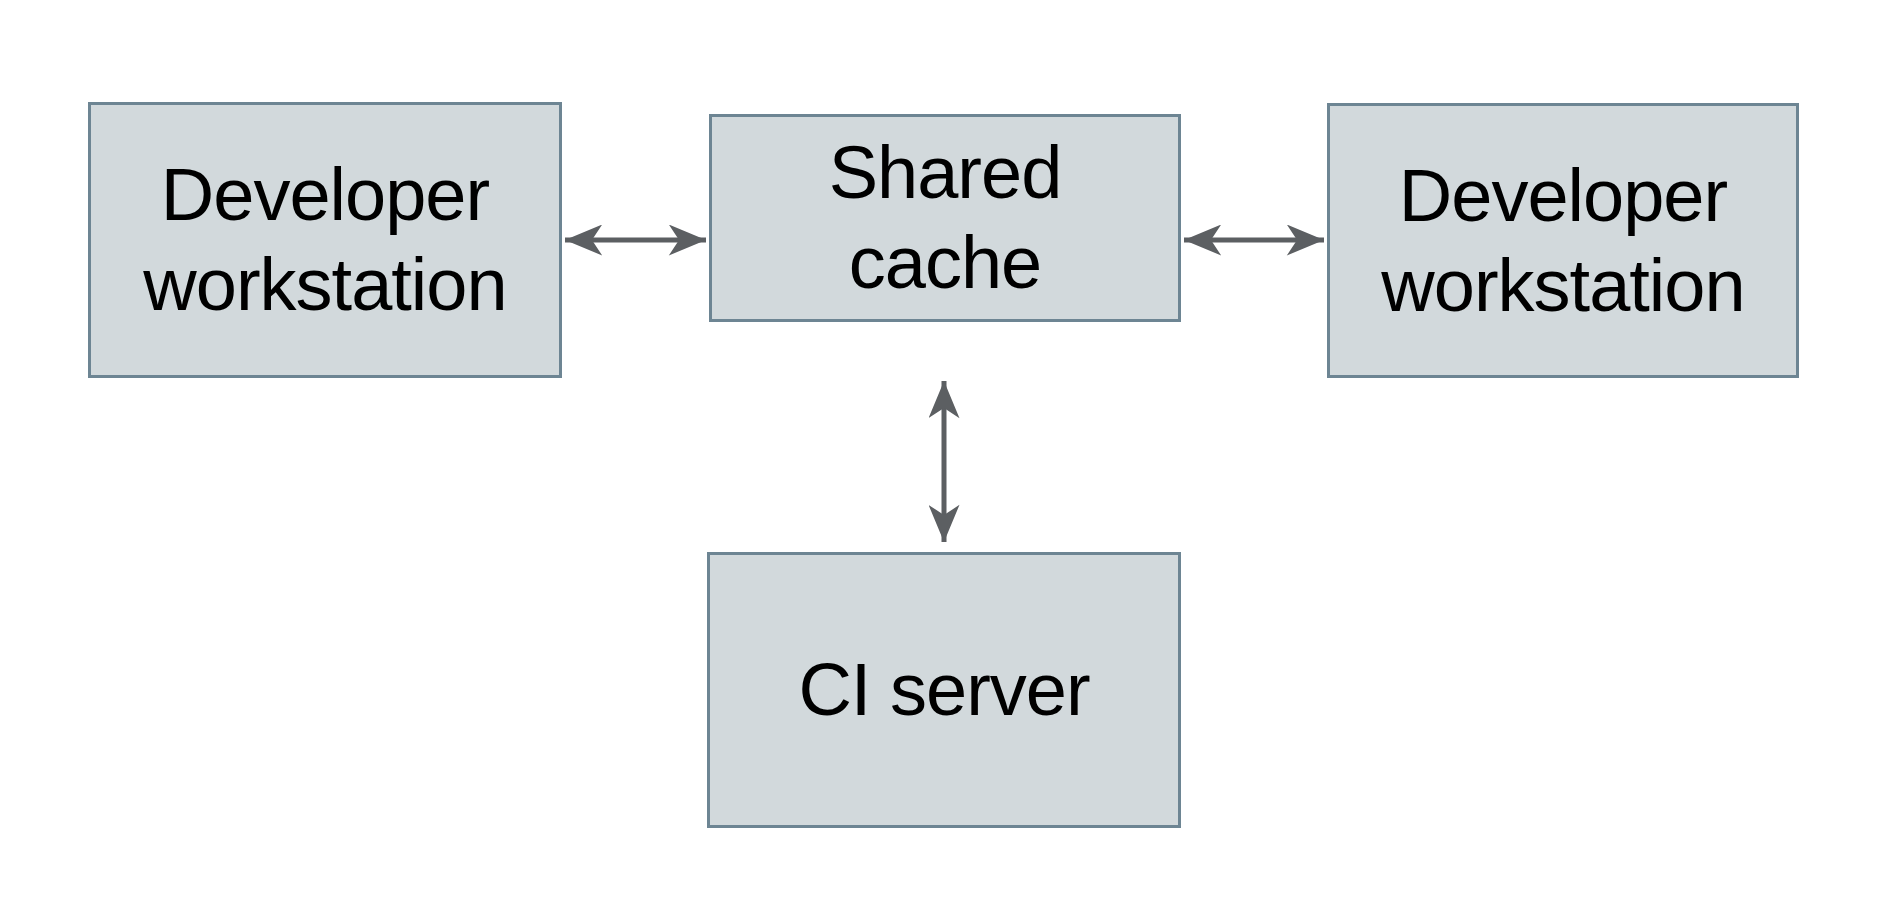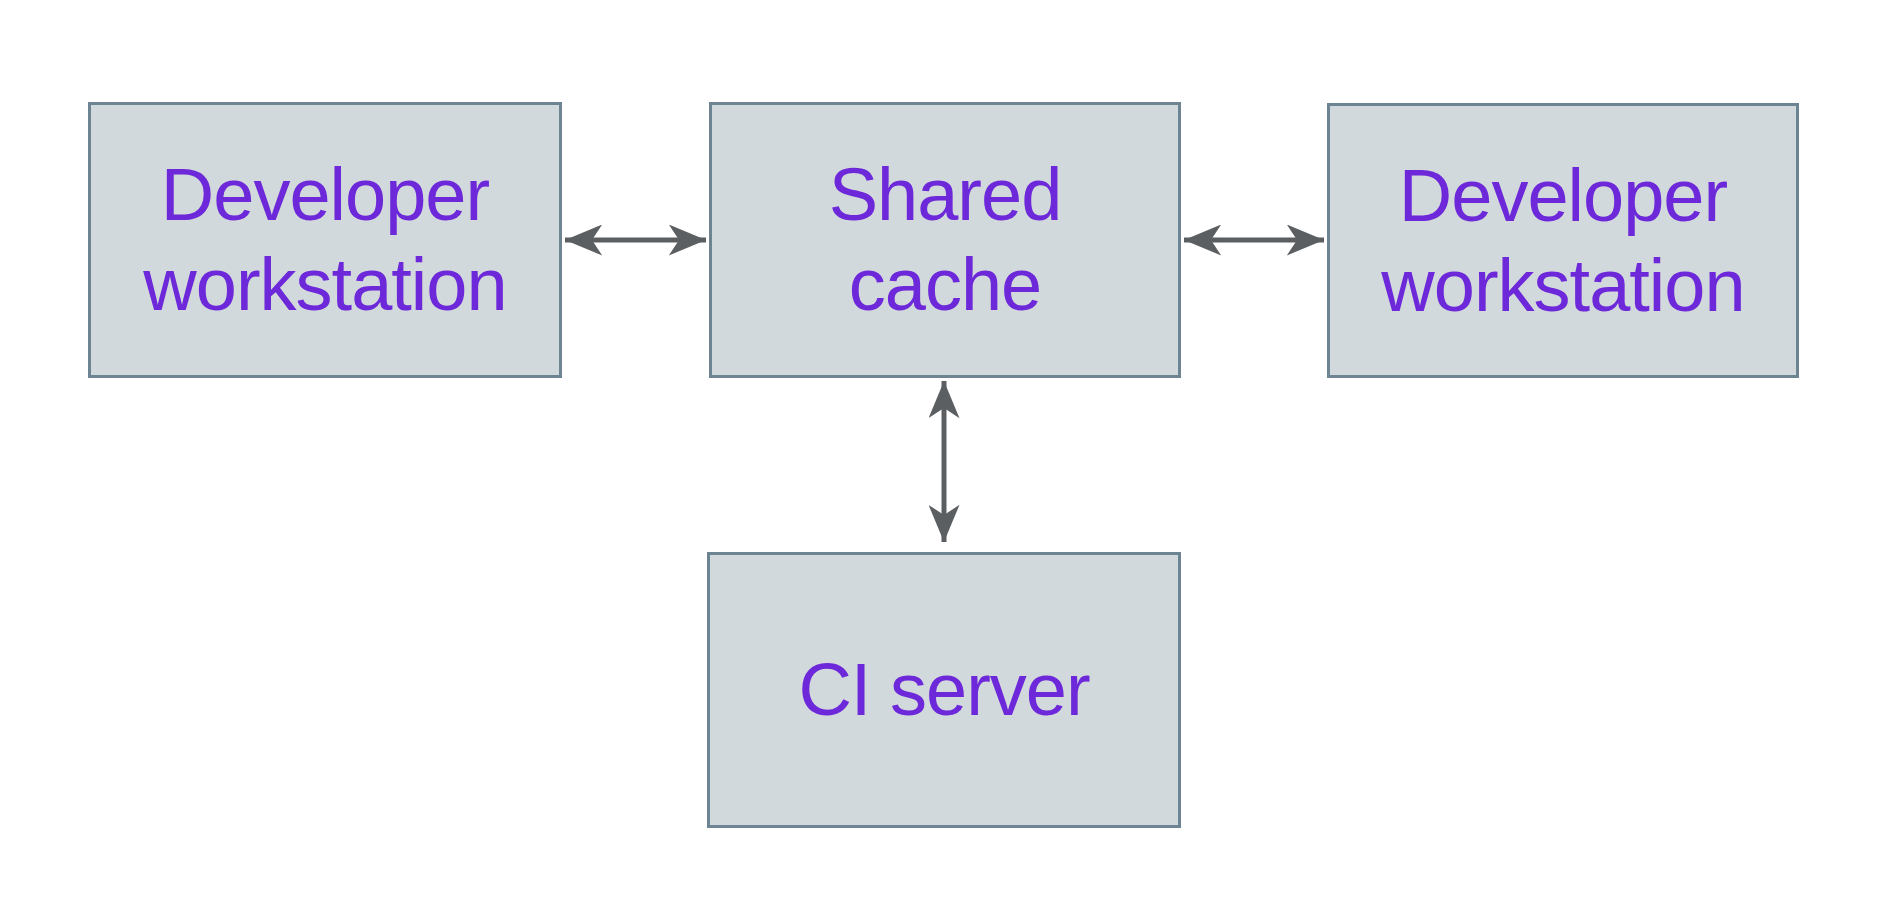--- a/index.html
+++ b/index.html
@@ -18,29 +18,29 @@
   .node {
     position: absolute;
     box-sizing: border-box;
     background: #d2d9dc;
     border: 3px solid #6d8593;
     display: flex;
     align-items: center;
     justify-content: center;
   }
   .node .label {
-    color: #6d28d9;
+    color: #000000;
     font-size: 74px;
     line-height: 90px;
     letter-spacing: -1px;
     text-align: center;
     white-space: pre-line;
   }
   .node-dev-left   { left: 88px;   top: 102px; width: 474px; height: 276px; }
-  .node-cache      { left: 709px;  top: 102px; width: 472px; height: 276px; }
+  .node-cache      { left: 709px;  top: 114px; width: 472px; height: 208px; }
   .node-dev-right  { left: 1327px; top: 103px; width: 472px; height: 275px; }
   .node-ci         { left: 707px;  top: 545px; width: 474px; height: 276px; margin-top: 7px; }
   .edges-layer {
     position: absolute;
     left: 0; top: 0;
     width: 1900px;
     height: 922px;
     pointer-events: none;
   }
 </style>

